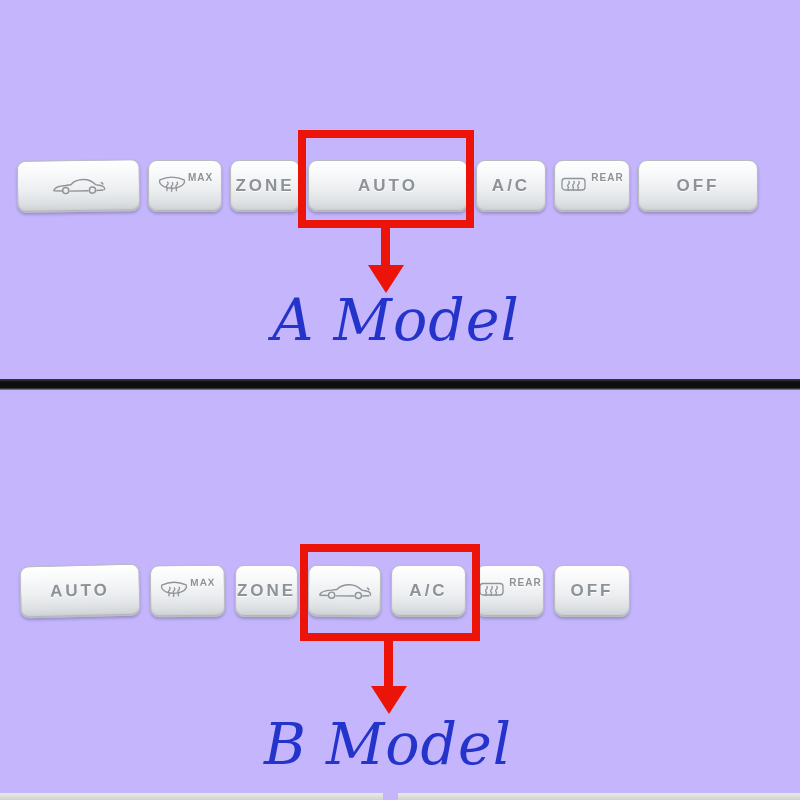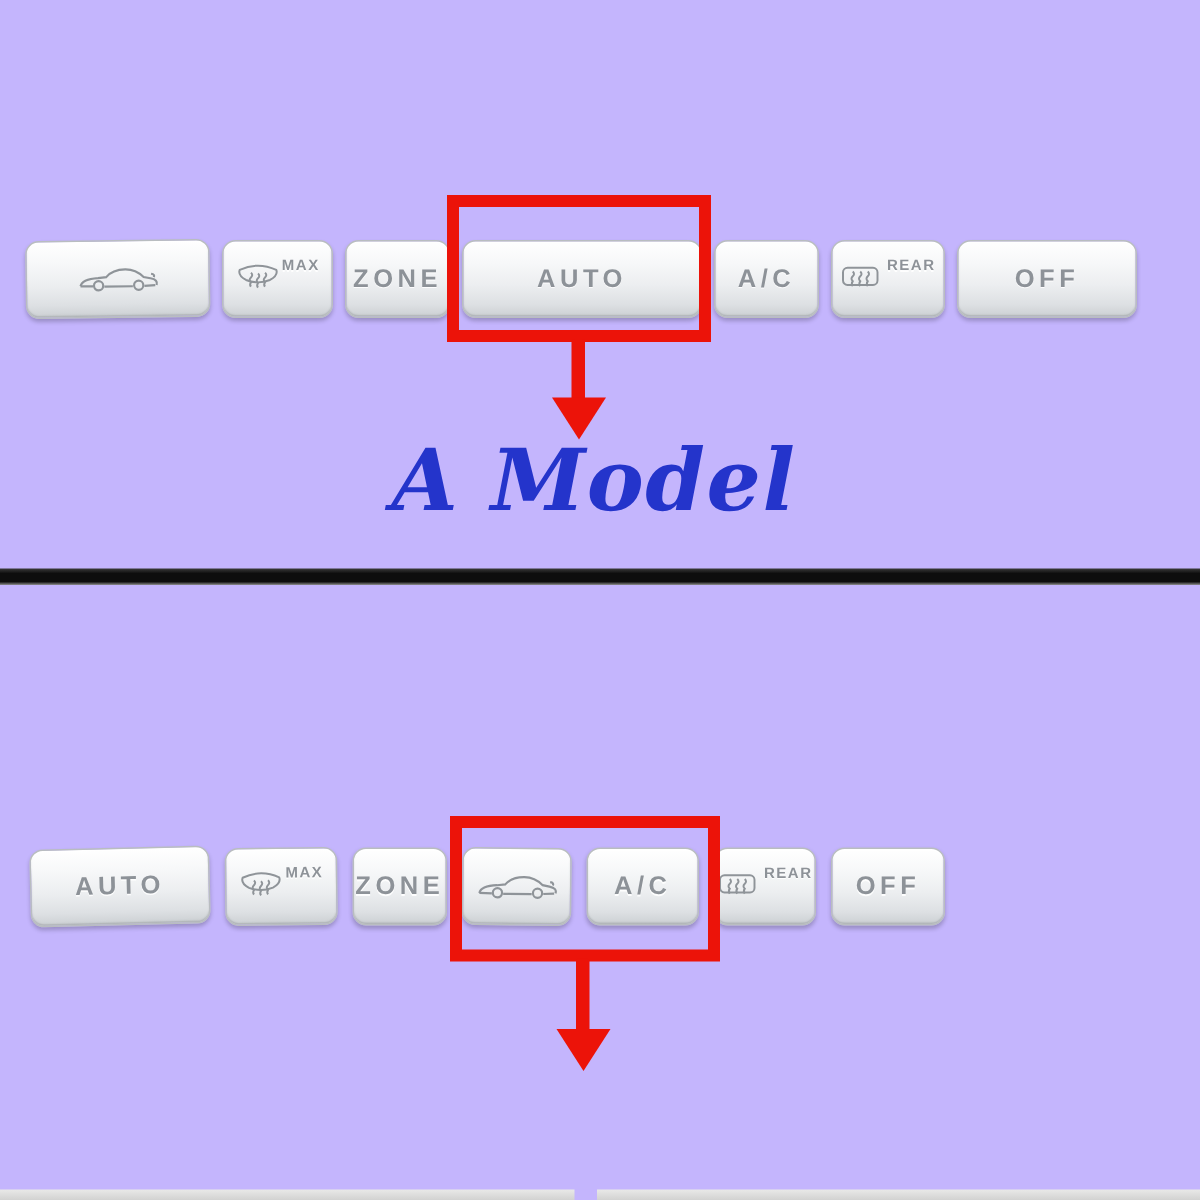--- a/index.html
+++ b/index.html
@@ -86,21 +86,21 @@
   }
   #headA{left:368px;top:265px;}
   #headB{left:371px;top:686px;}
   
   .model-label{
     position:absolute;
     width:320px;
     text-align:center;
     font-family:"DejaVu Serif", serif;
     font-style:italic;
-    font-weight:bold;
+    font-weight:normal;
     font-size:57px;
     color:#2434cb;
     letter-spacing:1px;
     line-height:1;
   }
   #labelA{left:236px;top:292px;}
   #labelB{left:228px;top:716px;}
   
   #divider{
     position:absolute;left:0;top:379px;width:800px;height:11px;
@@ -216,16 +216,17 @@
         </span>
         <span class="sup">REAR</span>
       </div>
       <div class="btn">
         <span class="lbl">OFF</span>
       </div>
     </div>
   <div class="hl-box" id="boxB"></div>
   <div class="arrow-stem" id="stemB"></div>
   <div class="arrow-head" id="headB"></div>
+  <div class="model-label" id="labelB">B Model</div>
 
   <div class="photo-edge" id="edgeL"></div>
   <div class="photo-edge" id="edgeR"></div>
 </div>
 
 </body></html>

